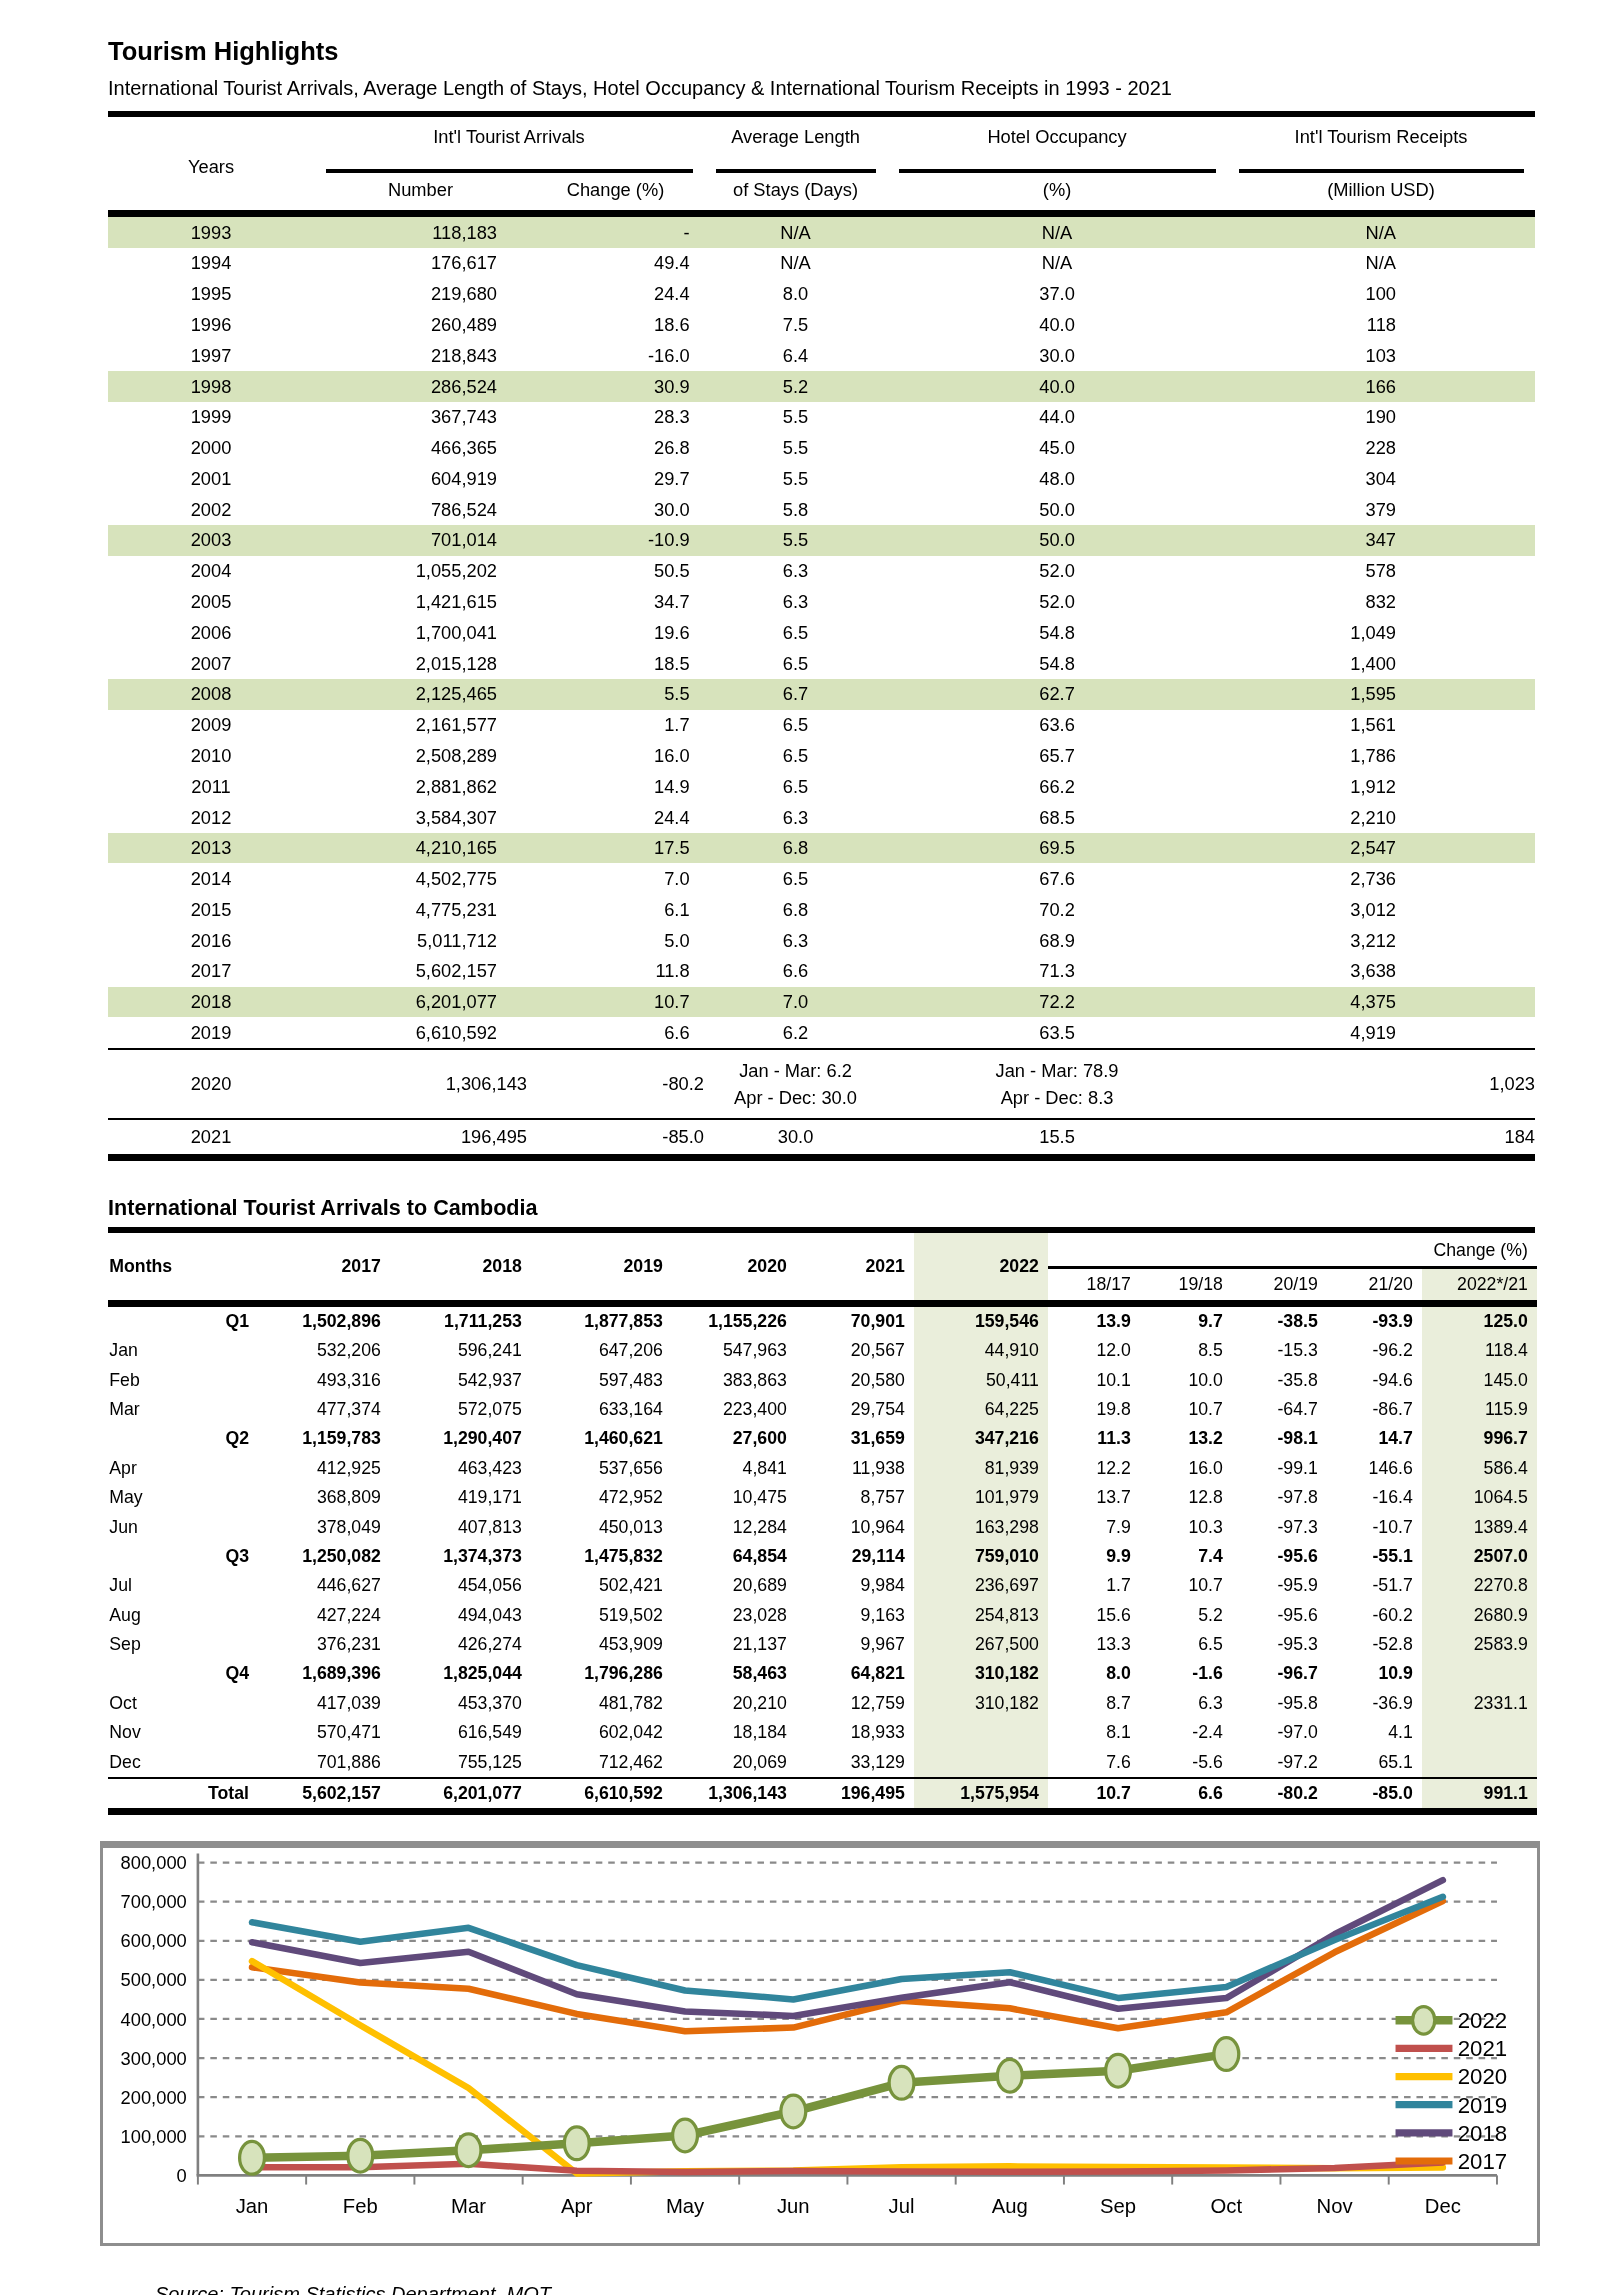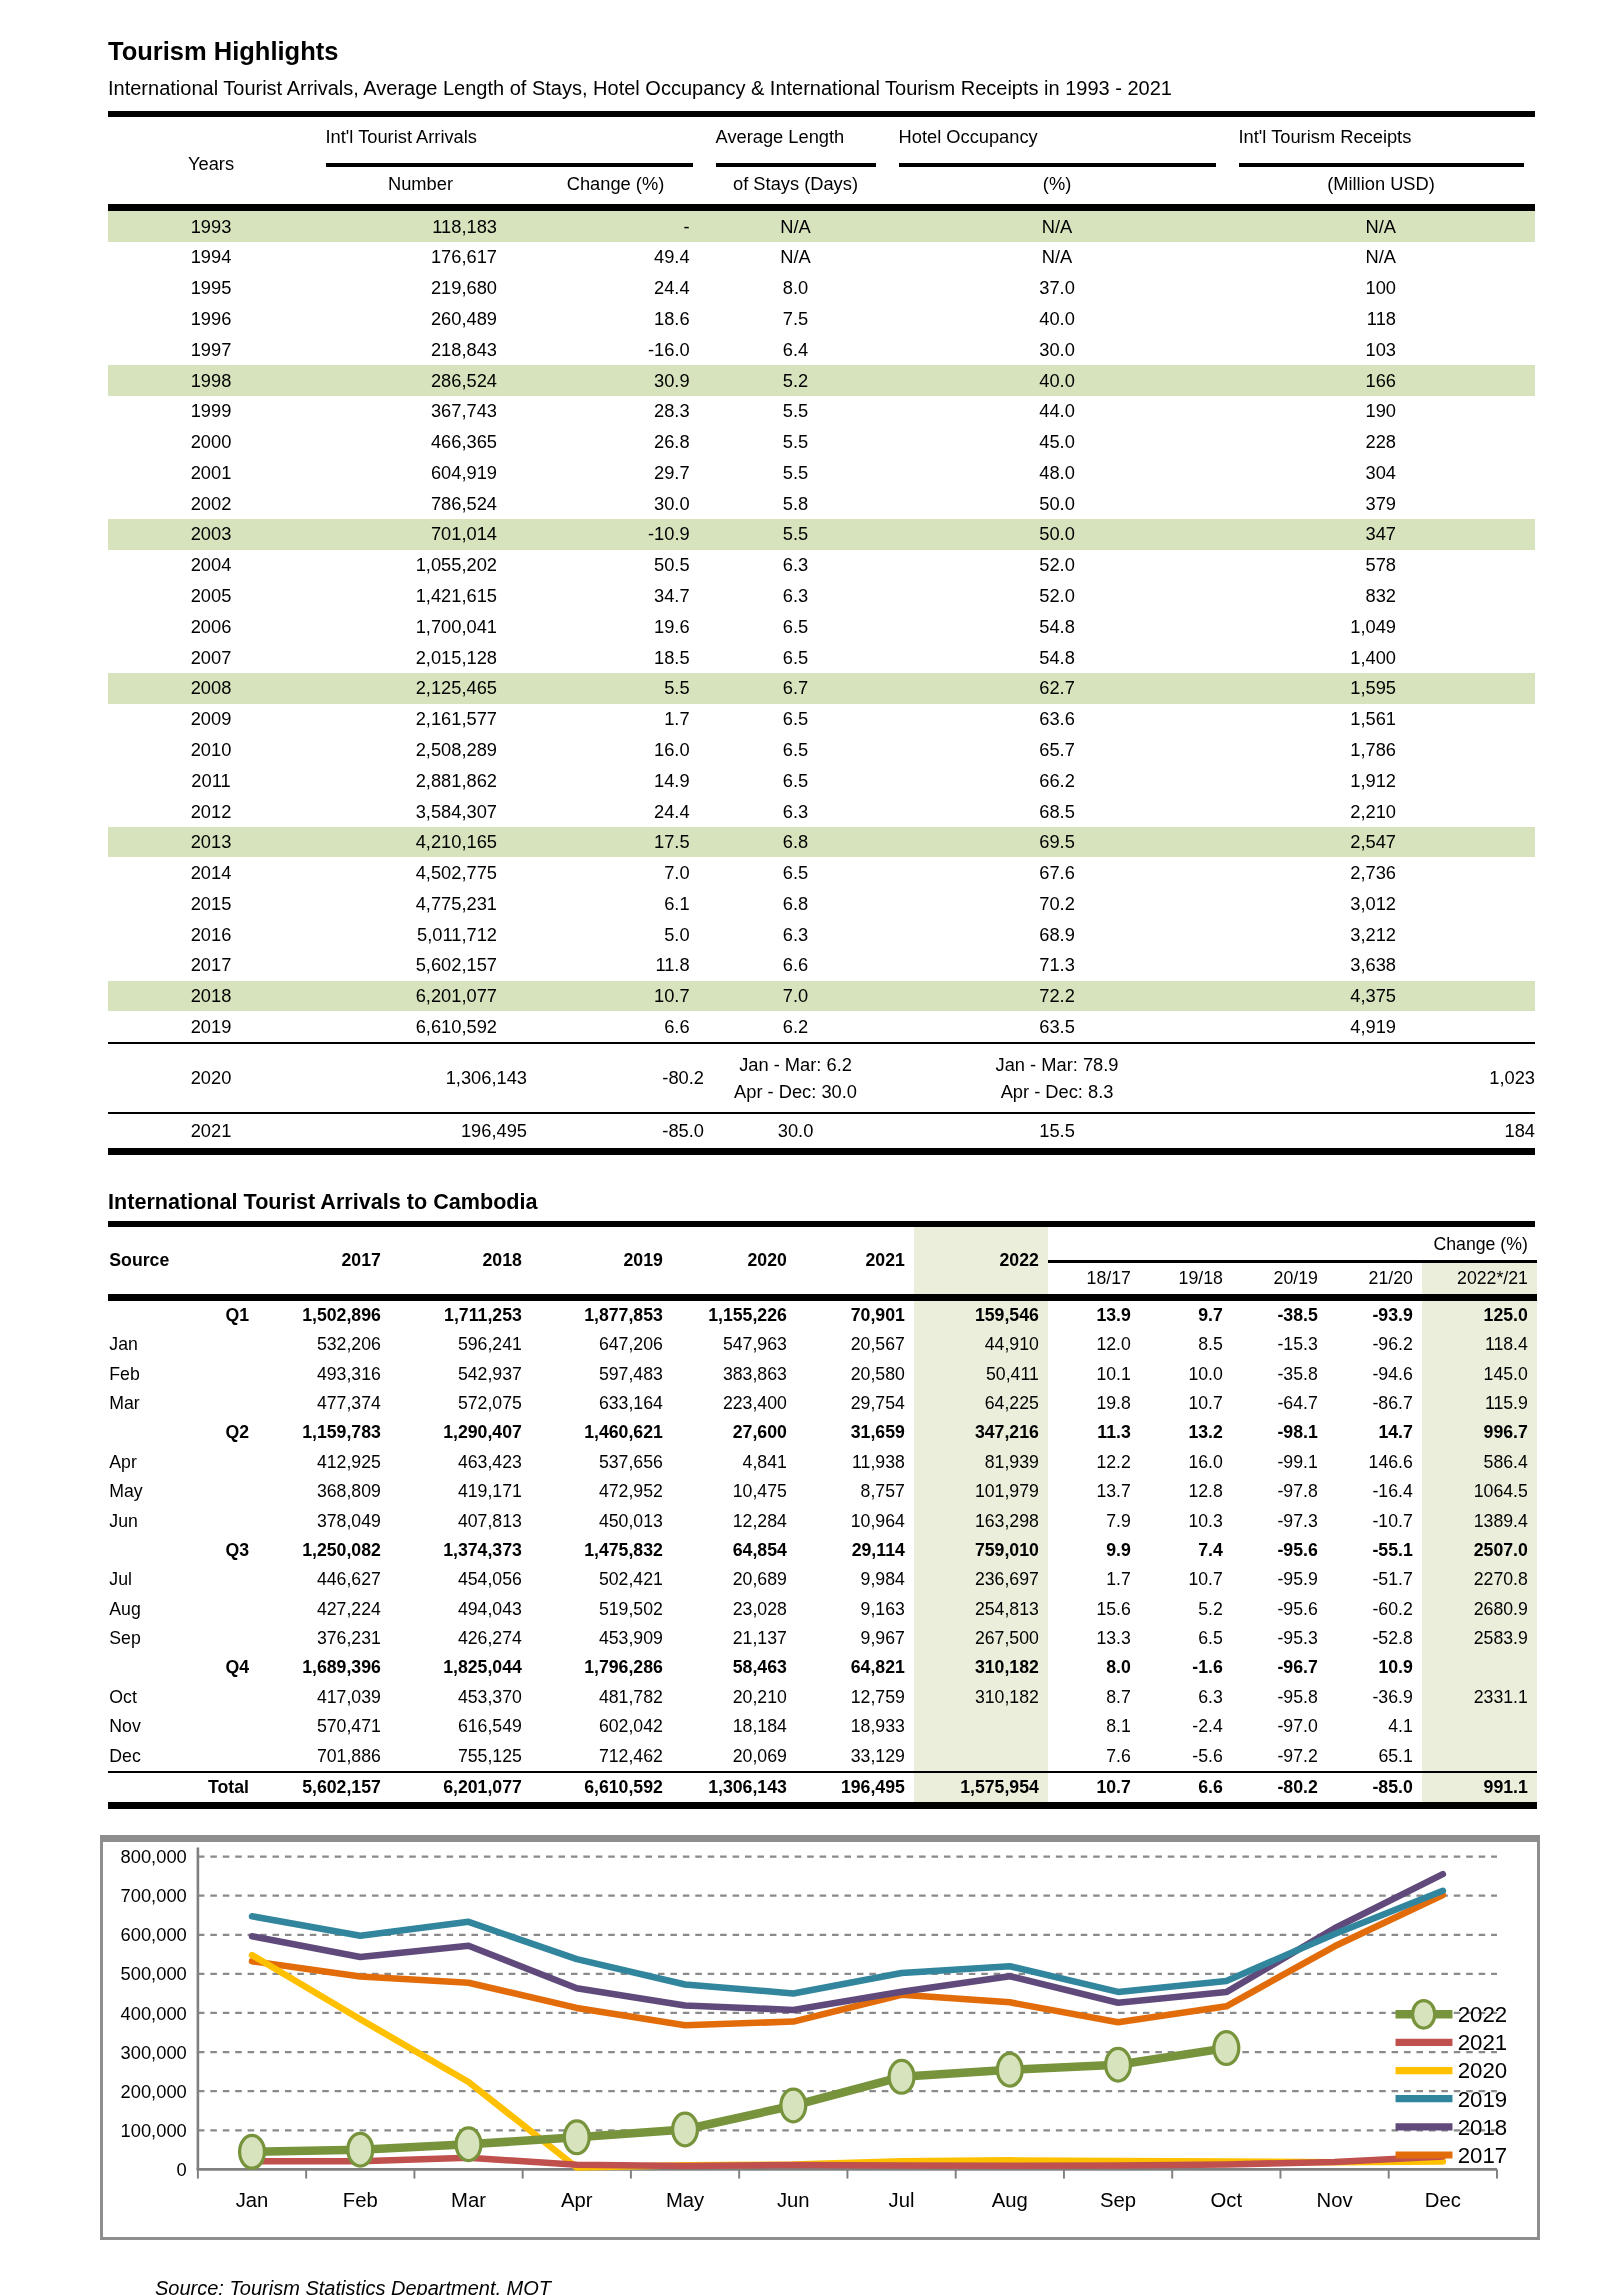--- a/index.html
+++ b/index.html
@@ -7,21 +7,21 @@
   .page{padding:37px 88px 0 108px;}
   .title{font-size:25.5px;font-weight:700;margin:0 0 10.5px 0;}
   .subtitle{font-size:20px;padding-bottom:11px;border-bottom:6.5px solid #000;}
   table{border-collapse:collapse;table-layout:fixed;width:1427px;}
   td,th{overflow:hidden;white-space:nowrap;}
   
   .t1{font-size:18.3px;margin-top:0;}
   .t1 thead th{font-weight:400;font-size:18.3px;vertical-align:middle;}
   .t1 thead th.yrs{border-bottom:7.2px solid #000;}
   .t1 thead tr.h1 th{padding-top:9.2px;}
-  .grp{border-bottom:4.6px solid #000;padding-bottom:15px;margin:0 10.5px;text-align:left;}
+  .grp{border-bottom:4.6px solid #000;padding-bottom:21px;margin:0 10.5px;text-align:center;}
   .t1 thead tr.h2 th{border-bottom:7.2px solid #000;padding:5.2px 0 9.2px 0;text-align:center;}
   .t1 tbody td{padding:4.6px 0;line-height:21.6px;}
   .t1 .c{text-align:center;}
   .t1 .num{text-align:right;padding-right:30px;}
   .t1 .chg1{text-align:right;padding-right:14.4px;}
   .t1 .rec{text-align:right;padding-right:139px;}
   .t1 tr.hl td{background:var(--green-row);}
   .t1 tr.split td{border-top:2.6px solid #000;border-bottom:2.6px solid #000;padding:6.5px 0;line-height:27.5px;}
   .t1 tr.last td{border-bottom:7.2px solid #000;padding:5.9px 0;}
   
@@ -336,21 +336,21 @@
         <col style="width:118px">
         <col style="width:134px">
       <col style="width:92px">
         <col style="width:92px">
         <col style="width:95px">
         <col style="width:95px">
         <col style="width:115px">
     </colgroup>
     <thead>
         <tr>
-          <th class="ml" rowspan="2">Source</th>
+          <th class="ml" rowspan="2">Months</th>
           <th class="r" rowspan="2">2017</th>
           <th class="r" rowspan="2">2018</th>
           <th class="r" rowspan="2">2019</th>
           <th class="r" rowspan="2">2020</th>
           <th class="r" rowspan="2">2021</th>
           <th class="r g" rowspan="2">2022</th>
           <th class="chg" colspan="5">Change (%)</th>
         </tr>
         <tr>
           <th class="sub">18/17</th>

